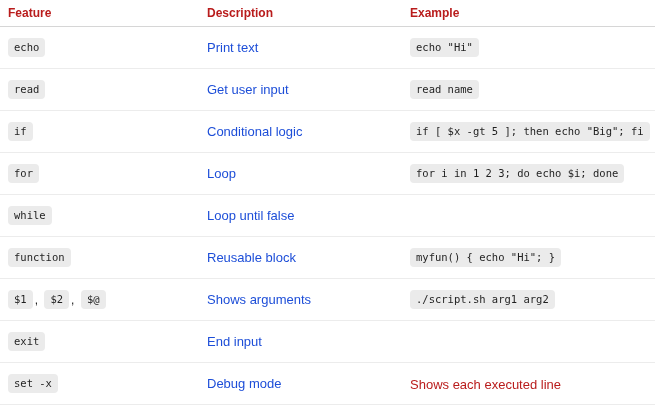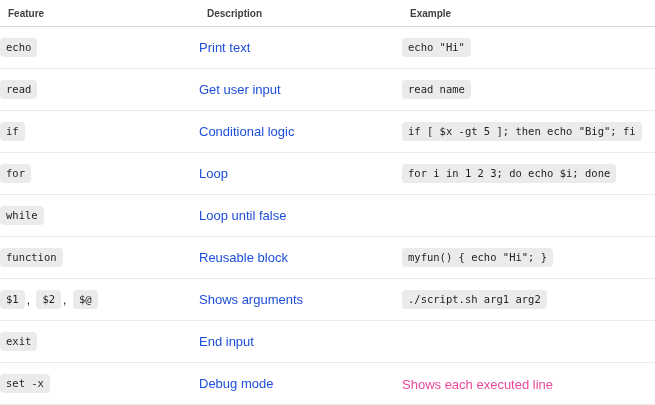--- a/index.html
+++ b/index.html
@@ -13,45 +13,45 @@
   }
   .table { width: 655px; }
   .header-row {
     display: grid;
     grid-template-columns: 199px 203px 1fr;
     height: 27px;
     align-items: center;
     border-bottom: 1px solid #d6d6d6;
   }
   .th {
-    font-size: 10px;
+    font-size: 12px;
     font-weight: 700;
-    color: #404040;
+    color: #b91c1c;
     padding-left: 8px;
     white-space: nowrap;
   }
   .row {
     display: grid;
     grid-template-columns: 199px 203px 1fr;
     height: 42px;
     align-items: center;
     border-bottom: 1px solid #ececec;
   }
   .cell {
-    padding-left: 0;
+    padding-left: 8px;
     white-space: nowrap;
     overflow: hidden;
   }
   .desc {
     font-size: 13px;
     color: #1d4ed8;
   }
   .plain-example {
     font-size: 13px;
-    color: #ec4899;
+    color: #b91c1c;
   }
   .code-chip {
     display: inline-block;
     font-family: "DejaVu Sans Mono", "Liberation Mono", monospace;
     font-size: 10.5px;
     line-height: 1;
     color: #1f1f1f;
     background: #ebebeb;
     border-radius: 4px;
     padding: 4px 6px 5px 6px;

